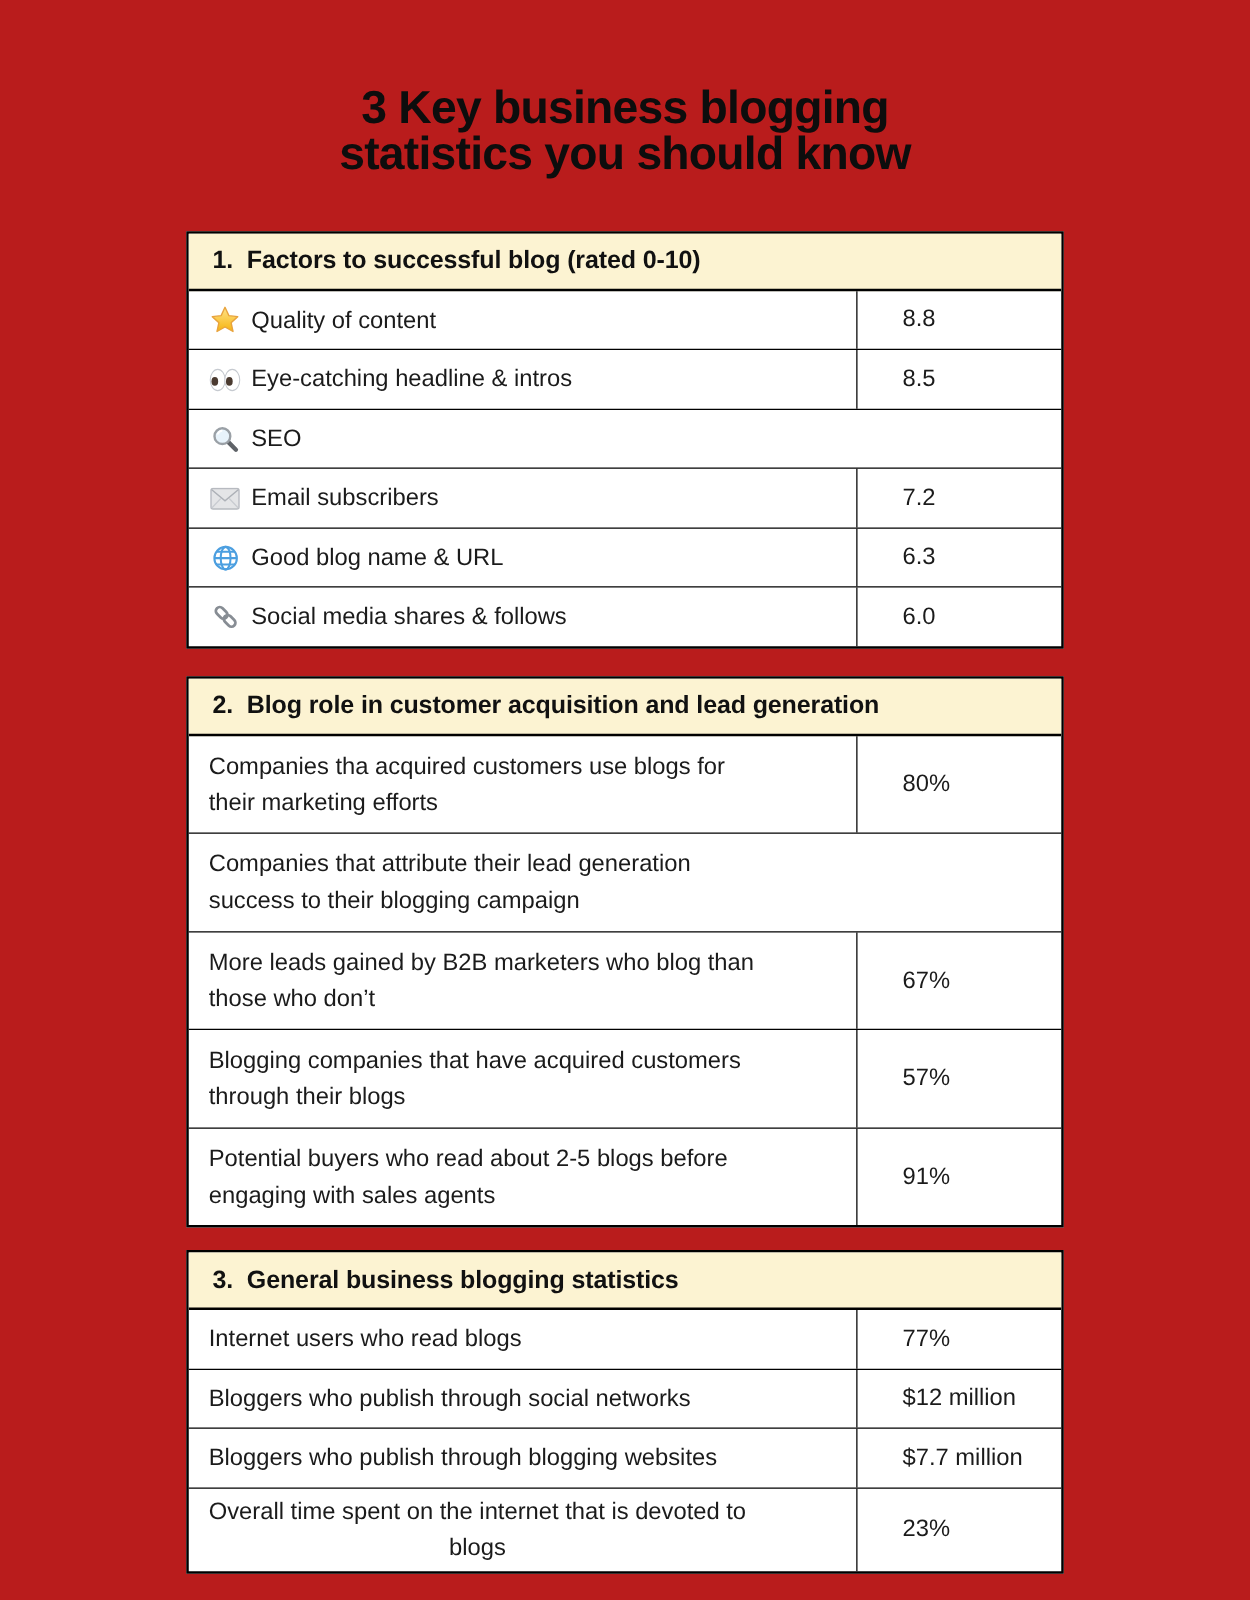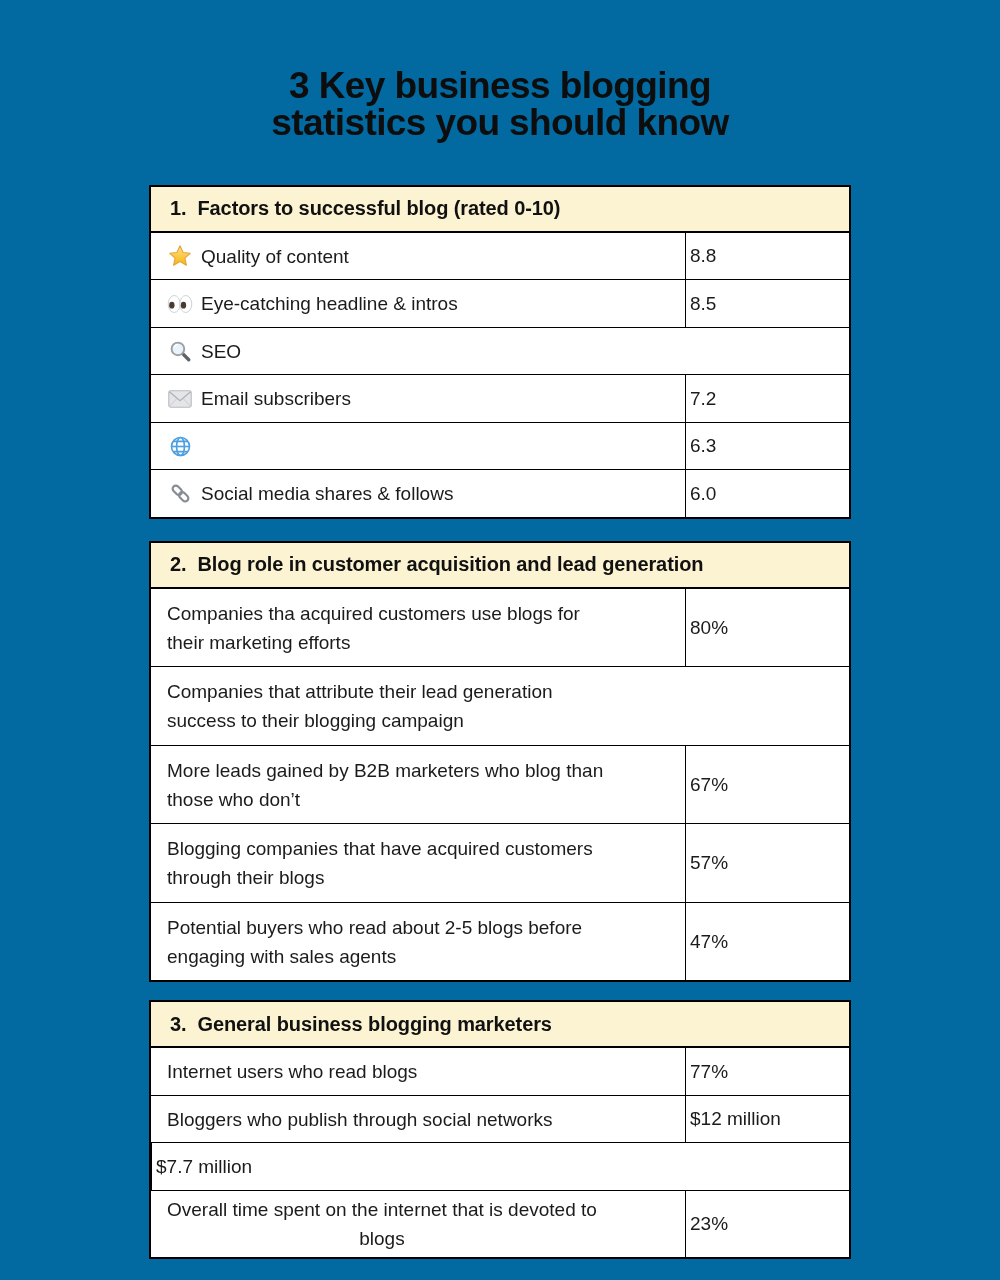--- a/index.html
+++ b/index.html
@@ -1,19 +1,19 @@
 <!DOCTYPE html>
 <html><head>
 <meta charset="utf-8">
 <style>
   html,body { margin:0; padding:0; }
   .canvas {
     position:relative;
     width:1000px; height:1280px;
-    background:#0369a1;
+    background:#b91c1c;
     font-family:"Liberation Sans", sans-serif;
     color:#111;
     overflow:hidden;
   }
   .page-title {
     padding-top:42px;
     text-align:center;
     font-size:37px;
     line-height:37px;
     font-weight:900;
@@ -56,21 +56,21 @@
     font-size:19px;
     color:#1b1b1b;
   }
   .cell-label .txt { white-space:pre-line; line-height:29px; }
   .cell-value {
     width:164px;
     box-sizing:border-box;
     border-left:1.5px solid #000;
     display:flex;
     align-items:center;
-    padding-left:4px;
+    padding-left:36px;
     font-size:19px;
     color:#1b1b1b;
   }
   .icon {
     display:inline-flex;
     align-items:center;
     justify-content:center;
     width:26px; height:26px;
     margin-right:8px;
     flex:0 0 auto;
@@ -157,20 +157,21 @@
           <span class="icon">
             <svg width="23" height="23" viewBox="0 0 24 24">
               <g fill="none" stroke="#4C9FE0" stroke-width="1.7">
                 <circle cx="12" cy="12" r="9.4"></circle>
                 <ellipse cx="12" cy="12" rx="4.1" ry="9.4"></ellipse>
                 <line x1="2.6" y1="12" x2="21.4" y2="12"></line>
                 <path d="M4.2 6.7h15.6 M4.2 17.3h15.6"></path>
               </g>
             </svg>
           </span>
+          <span class="txt">Good blog name &amp; URL</span>
         </div>
         <div class="cell-value">6.3</div>
       </div>
 
       <div class="t-row h48">
         <div class="cell-label">
           <span class="icon">
             <svg width="23" height="23" viewBox="0 0 24 24">
               <g fill="none" stroke="#878D94" stroke-width="2.3" transform="rotate(-45 12 12)">
                 <rect x="8.7" y="1.8" width="6.6" height="11" rx="3.3"></rect>
@@ -222,48 +223,51 @@
 through their blogs</span>
         </div>
         <div class="cell-value">57%</div>
       </div>
 
       <div class="t-row h79">
         <div class="cell-label">
           <span class="txt">Potential buyers who read about 2-5 blogs before
 engaging with sales agents</span>
         </div>
-        <div class="cell-value">47%</div>
+        <div class="cell-value">91%</div>
       </div>
 
     </div>
   </section>
 
   <section class="stat-table third">
     <div class="t-header">
       <span class="t-num">3.</span>
-      <span class="t-title">General business blogging marketers</span>
+      <span class="t-title">General business blogging statistics</span>
     </div>
     <div class="t-body">
 
       <div class="t-row h48">
         <div class="cell-label">
           <span class="txt">Internet users who read blogs</span>
         </div>
         <div class="cell-value">77%</div>
       </div>
 
       <div class="t-row h48">
         <div class="cell-label">
           <span class="txt">Bloggers who publish through social networks</span>
         </div>
         <div class="cell-value">$12 million</div>
       </div>
 
       <div class="t-row h48">
+        <div class="cell-label">
+          <span class="txt">Bloggers who publish through blogging websites</span>
+        </div>
         <div class="cell-value">$7.7 million</div>
       </div>
 
       <div class="t-row h68">
         <div class="cell-label">
           <span class="txt">Overall time spent on the internet that is devoted to
 blogs</span>
         </div>
         <div class="cell-value">23%</div>
       </div>

